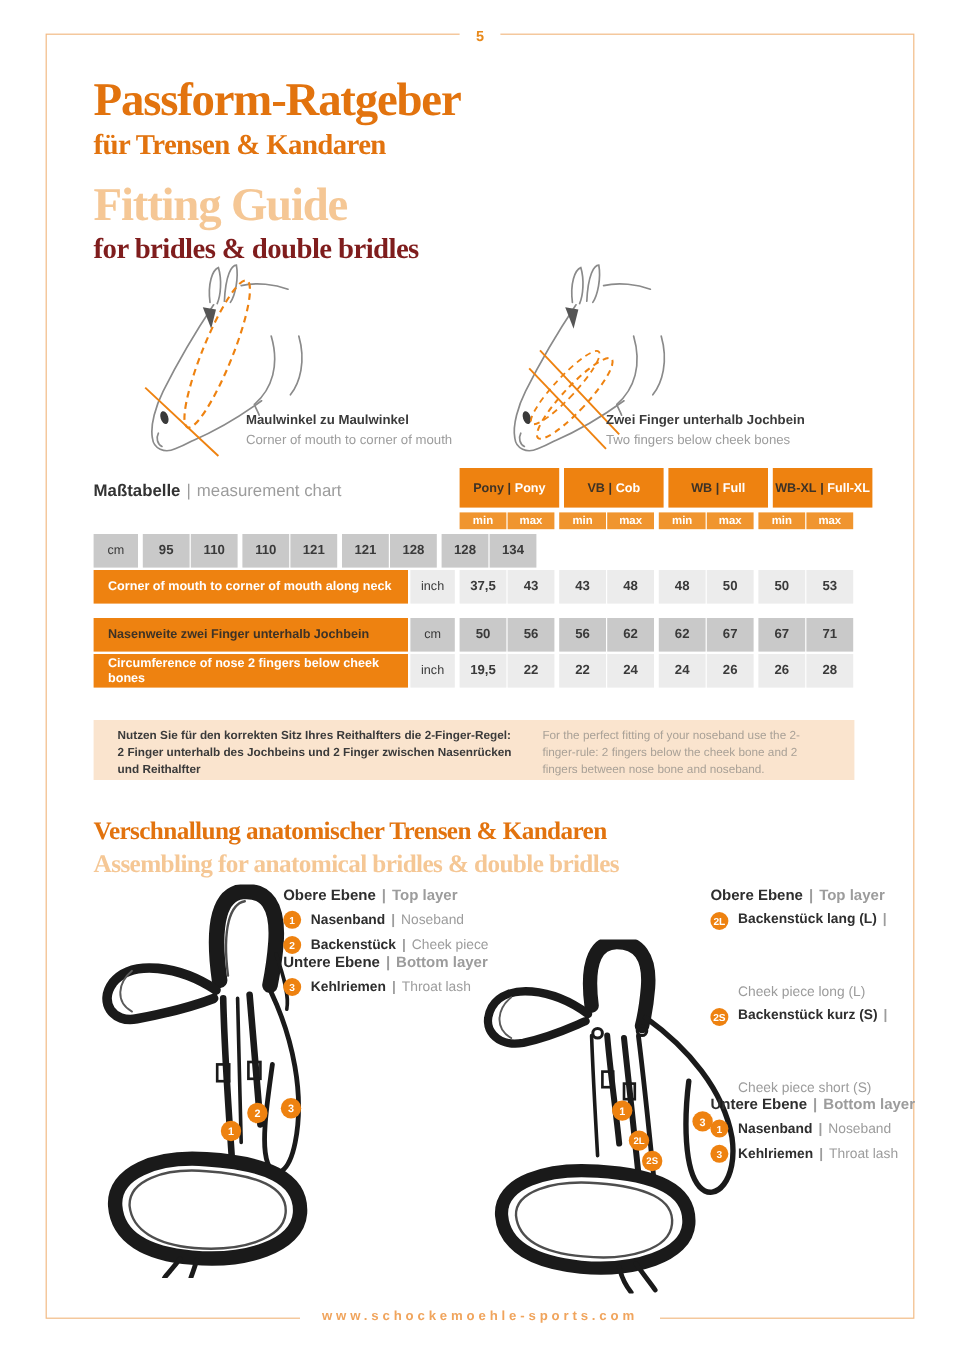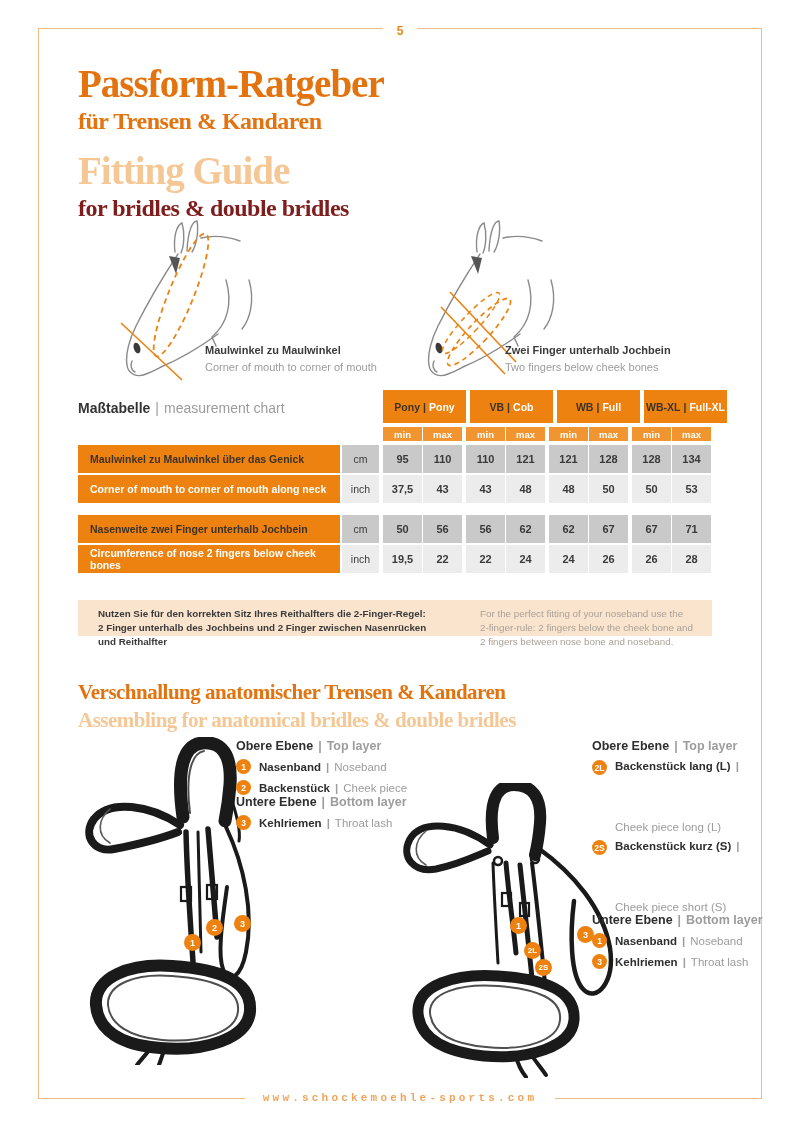--- a/index.html
+++ b/index.html
@@ -7,21 +7,21 @@
        font-family:"Liberation Sans",sans-serif;overflow:hidden;}
   .abs{position:absolute;}
 
   
   .frame{position:absolute;left:38px;top:28px;width:722px;height:1069px;
          border:1px solid #F2BB85;}
   .page-num{position:absolute;left:0;right:0;top:21px;text-align:center;z-index:5;}
   .page-num span{background:#fff;padding:0 14px;color:#E8891B;font-size:12px;font-weight:bold;}
   .footer{position:absolute;left:0;right:0;top:1091px;text-align:center;z-index:5;
           font-size:11px;font-weight:bold;letter-spacing:3.2px;color:#F0A45C;}
-  .footer span{background:#fff;padding:0 18px;cursor:pointer;font-family:Liberation Mono, monospace;}
+  .footer span{background:#fff;padding:0 18px;cursor:pointer;}
 
   
   .hgroup{position:absolute;left:78px;top:64px;font-family:"Liberation Serif",serif;font-weight:bold;}
   .t1{font-size:39px;color:#E2730E;letter-spacing:-1px;line-height:1.05;}
   .t2{font-size:24px;color:#E2730E;letter-spacing:-0.5px;margin-top:3px;}
   .t3{font-size:39px;color:#F5C795;letter-spacing:-1px;margin-top:13px;}
   .t4{font-size:24px;color:#7f1d1d;letter-spacing:-0.5px;margin-top:2px;}
 
   
   .hcap{position:absolute;width:175px;font-size:11px;line-height:1.25;}
@@ -54,22 +54,22 @@
   .lbl.de{color:#3D3226;}
   .lbl.en{color:#fff;}
   .unit{width:37px;flex:none;display:flex;align-items:center;justify-content:center;
         font-size:10.5px;color:#3A3A3A;margin-right:4px;}
   .val{width:39px;display:flex;align-items:center;justify-content:center;
        font-size:11px;font-weight:bold;color:#3A3A3A;}
   .c1{background:#C9C9C9;}
   .c2{background:#ECECEC;}
 
   
-  .note{position:absolute;left:78px;top:600px;width:634px;height:36px;background:#FAE4CE;
-        box-sizing:border-box;display:flex;padding:7px 18px 7px 20px;gap:28px;}
+  .note{position:absolute;left:78px;top:600px;width:634px;height:50px;background:#FAE4CE;
+        box-sizing:border-box;display:flex;padding:7px 18px 7px 20px;}
   .note .de{width:330px;flex:none;font-size:9.8px;font-weight:bold;color:#3A3A3A;line-height:1.45;}
   .note .en{margin-left:24px;flex:1;font-size:9.8px;color:#A9A197;line-height:1.45;}
 
   
   .sec{position:absolute;left:78px;top:680px;font-family:"Liberation Serif",serif;
        font-weight:bold;font-size:21px;letter-spacing:-0.5px;}
   .sec .de{color:#E2730E;display:block;}
   .sec .en{color:#F5C795;display:block;margin-top:3px;}
 
   
@@ -194,21 +194,20 @@
         <div class="mm">min</div>
         <div class="mm">max</div>
       </div>
     <div class="grp">
         <div class="mm">min</div>
         <div class="mm">max</div>
       </div>
   </div>
 
   <div class="drow first">
-    <div class="lbl de">Maulwinkel zu Maulwinkel über das Genick</div>
     <div class="unit c1">cm</div>
     <div class="grp">
         <div class="val c1">95</div>
         <div class="val c1">110</div>
       </div>
     <div class="grp">
         <div class="val c1">110</div>
         <div class="val c1">121</div>
       </div>
     <div class="grp">

